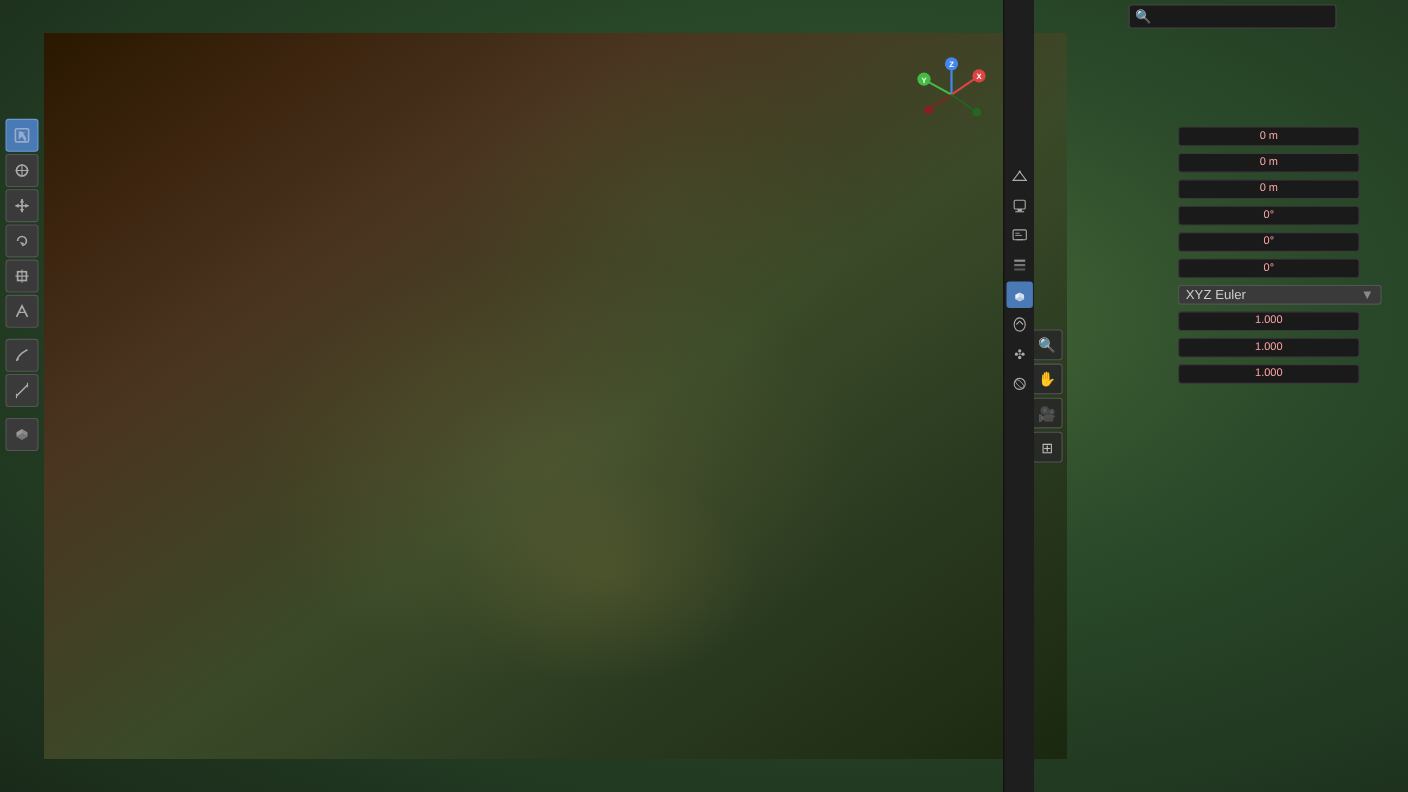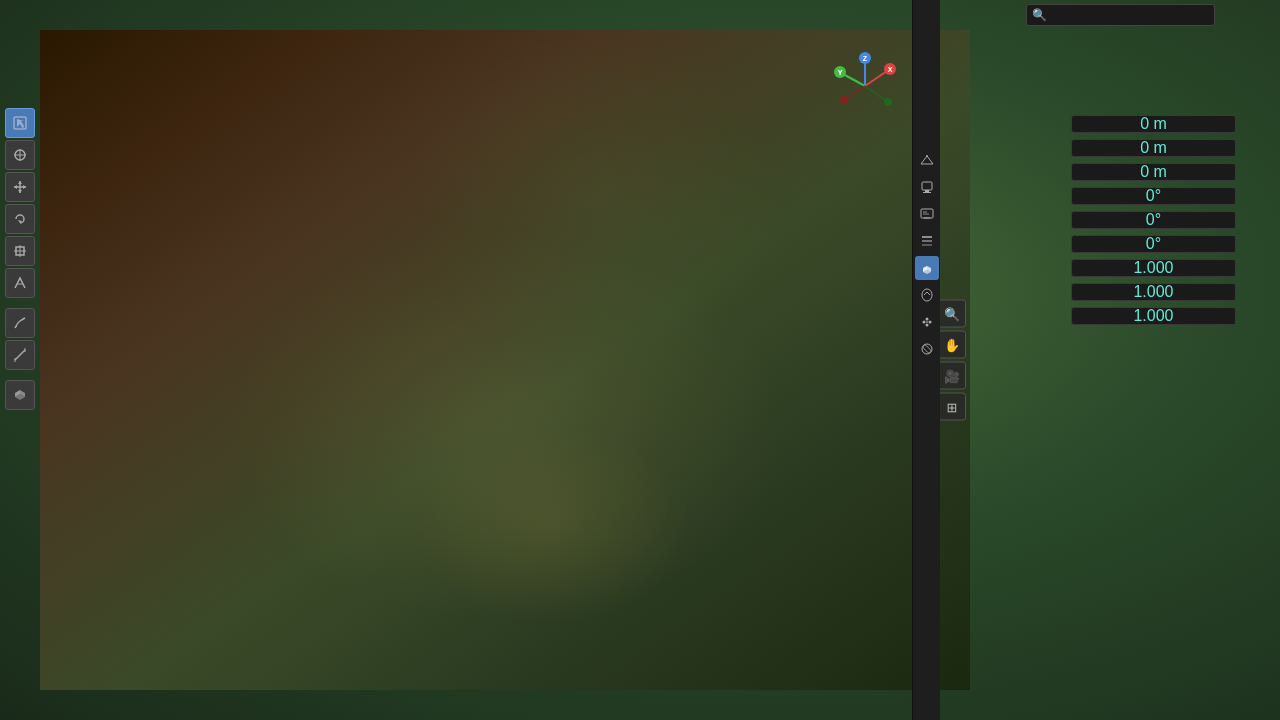--- a/index.html
+++ b/index.html
@@ -252,22 +252,22 @@
       text-align: right;
       padding-right: 8px;
     }
 
     .prop-value {
       flex: 1;
       height: 18px;
       background: #1a1a1a;
       border: 1px solid #3a3a3a;
       border-radius: 3px;
-      color: #5eead4;
-      font-size: 16px;
+      color: #fca5a5;
+      font-size: 10px;
       display: flex;
       align-items: center;
       justify-content: center;
       position: relative;
     }
 
     .prop-lock {
       width: 16px;
       height: 16px;
       margin-left: 4px;
@@ -593,20 +593,28 @@
 
       <div class="prop-row">
         <span class="prop-label">Z</span>
         <div class="prop-value">
           <span>0°</span>
         </div>
         <div class="prop-lock">🔒</div>
         <div class="prop-dot"></div>
       </div>
 
+      <div class="mode-row">
+        <span class="mode-label">Mode</span>
+        <div class="mode-dropdown">
+          <span>XYZ Euler</span>
+          <span class="mode-dropdown-arrow">▼</span>
+        </div>
+        <div class="prop-dot" style="margin-left:4px;"></div>
+      </div>
 
       <div class="prop-row">
         <span class="prop-label">Scale X</span>
         <div class="prop-value">
           <span>1.000</span>
         </div>
         <div class="prop-lock">🔒</div>
         <div class="prop-dot"></div>
       </div>
 

